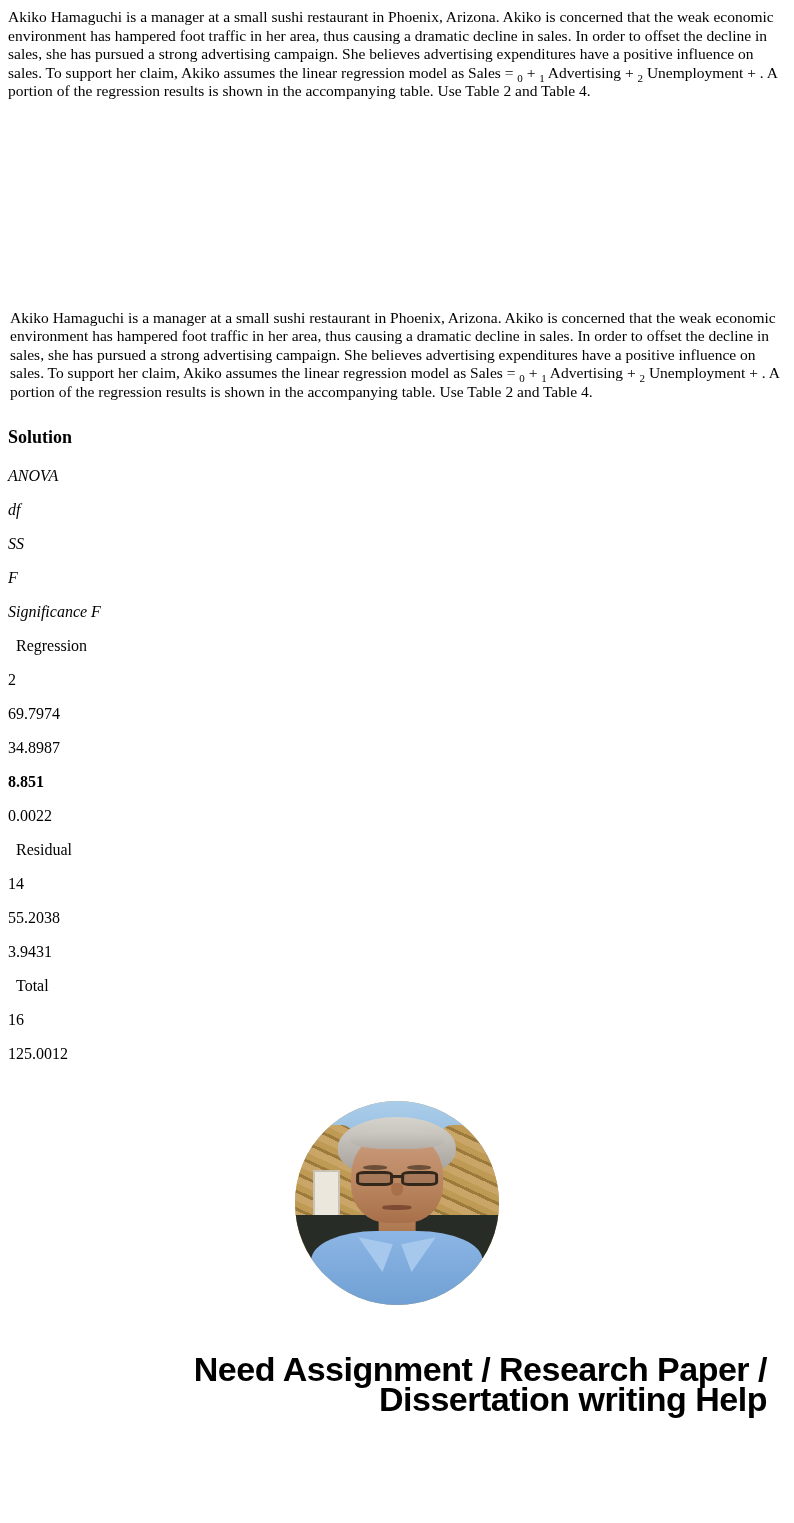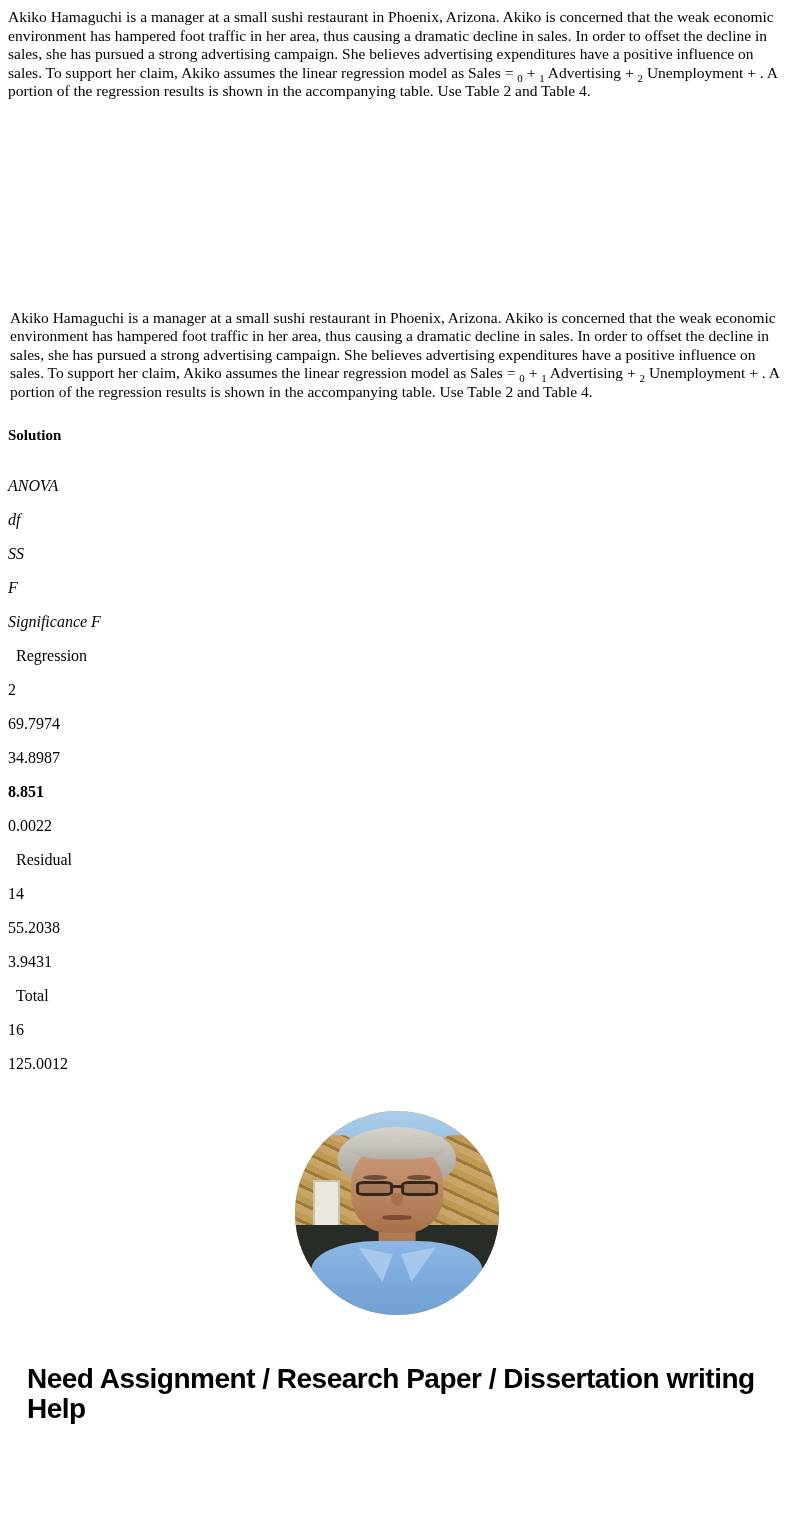--- a/index.html
+++ b/index.html
@@ -14,22 +14,22 @@
   .body-text { font-size: 15.5px; line-height: 18.5px; margin: 0; }
   .body-text sub { font-size: 11px; line-height: 0; }
   .para2 { padding-left: 2px; }
 
   .spacer-a { height: 155px; }
   .spacer-b { height: 53px; }
 
   .question strong { font-weight: bold; }
 
   h3.solution-heading {
-    font-size: 15px; font-weight: bold;
-    margin: 26px 0 33px 0;
+    font-size: 18px; font-weight: bold;
+    margin: 26px 0 19px 0;
   }
 
   .anova-line { font-size: 16px; line-height: 18.5px; margin: 0 0 15.5px 0; }
   .italic { font-style: italic; }
   .bold { font-weight: bold; }
   .row-label { padding-left: 8px; }
 
   
   .avatar {
     position: relative; width: 204px; height: 204px;
@@ -75,23 +75,23 @@
   .lens-l { left: 0; } .lens-r { right: 0; }
   .bridge { position: absolute; left: 42%; right: 42%; top: 24%; height: 3px;
     background: #33261b; }
   .av-nose { position: absolute; left: 50%; top: 56%; transform: translateX(-50%);
     width: 13%; height: 15%; background: #a8714b; border-radius: 40% 40% 60% 60%; }
   .av-mouth { position: absolute; left: 50%; top: 81%; transform: translateX(-50%);
     width: 32%; height: 4.5%; background: #7d4a34; border-radius: 40%; }
 
   
   .footer {
-    margin-top: 49px; text-align: left;
+    margin-top: 49px; text-align: right;
     font-family: "Liberation Sans", sans-serif;
-    font-weight: bold; font-size: 28px; line-height: 30px;
+    font-weight: bold; font-size: 34px; line-height: 30px;
     letter-spacing: -0.5px; color: #000000;
   }
   .footer-inner { max-width: 740px; margin: 0 auto; }
 </style>
 </head>
 <body>
 
 <div class="page">
 
   <p class="body-text"><span>Akiko Hamaguchi is a manager at a small sushi restaurant in Phoenix, Arizona. Akiko is concerned that the weak economic environment has hampered foot traffic in her area, thus causing a dramatic decline in sales. In order to offset the decline in sales, she has pursued a strong advertising campaign. She believes advertising expenditures have a positive influence on sales. To support her claim, Akiko assumes the linear regression model as Sales = </span><sub>0</sub><span> + </span><sub>1</sub><span> Advertising + </span><sub>2</sub><span> Unemployment + . A portion of the regression results is shown in the accompanying table. Use Table 2 and Table 4.</span></p>

